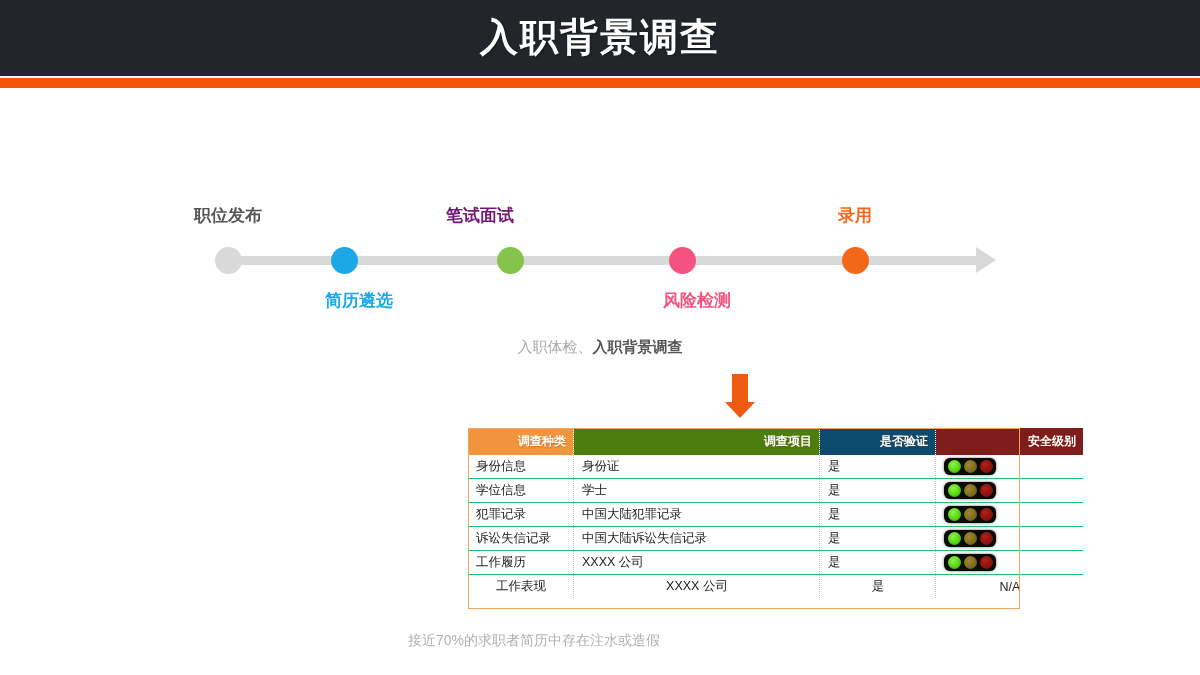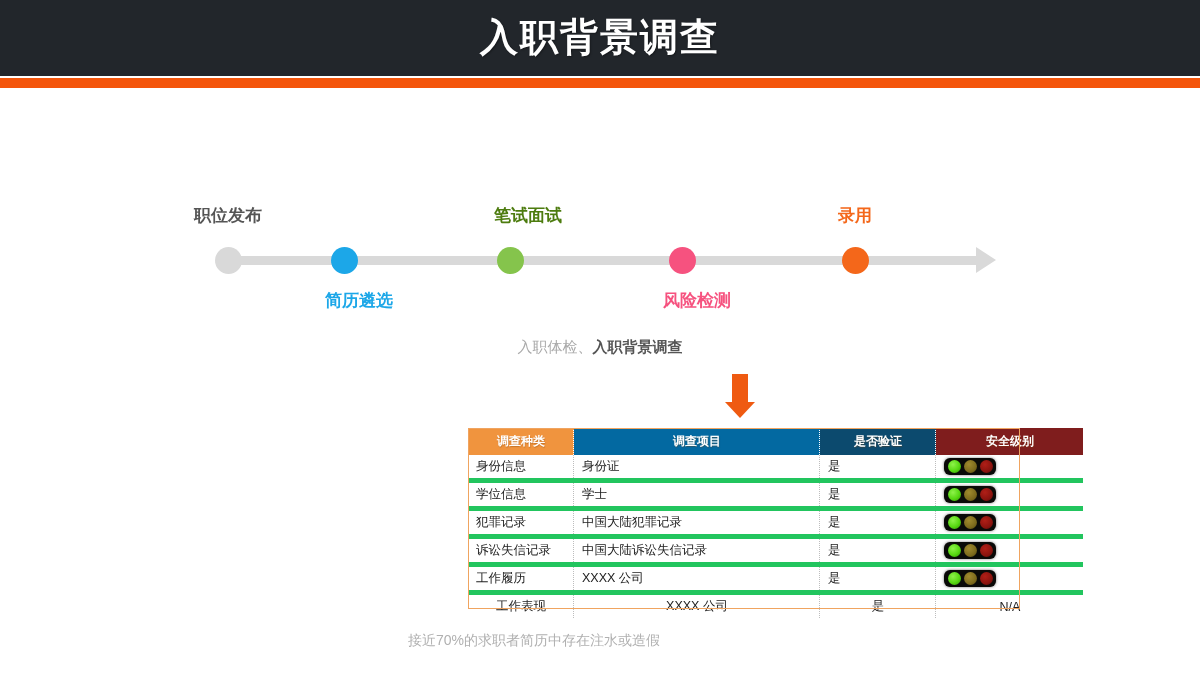--- a/index.html
+++ b/index.html
@@ -132,32 +132,32 @@
     width: 552px;
     border-collapse: collapse;
     table-layout: fixed;
     font-size: 12.5px;
   }
   .bg-table th {
     background: #f0943e;
     color: #ffffff;
     font-size: 12px;
     font-weight: bold;
-    text-align: center;
+    text-align: right;
     padding: 5px 7px 5px 8px;
     border-right: 1px dotted #ffffff;
     height: 13px;
     text-shadow: 0.5px 0.5px 1px rgba(120,60,0,0.35);
     margin-left: 12px;
   }
   .bg-table th:last-child { border-right: none; }
   .bg-table td {
     color: #222222;
     padding: 3px 7px 3px 8px;
-    border-bottom: 5px solid #22c55e;
+    border-bottom: 1px solid #22c55e;
     border-right: 1px dotted #bdbdbd;
     height: 16px;
     vertical-align: middle;
     background: #ffffff;
   }
   .bg-table td:last-child { border-right: none; }
   .bg-table tbody tr:last-child td { border-bottom: none; text-align: center; }
   .bg-table .c0 { width: 90px; }
   .bg-table .c1 { width: 230px; }
   .bg-table .c2 { width: 100px; }
@@ -218,39 +218,39 @@
   <div class="tl-arrowhead"></div>
 
   <div class="tl-dot" style="left: 228px; background: rgb(217, 217, 217);"></div>
   <div class="tl-dot" style="left: 344px; background: rgb(28, 167, 232);"></div>
   <div class="tl-dot" style="left: 510px; background: rgb(133, 196, 76);"></div>
   <div class="tl-dot" style="left: 682px; background: rgb(246, 82, 127);"></div>
   <div class="tl-dot" style="left: 855px; background: rgb(244, 103, 26);"></div>
 
   <div class="tl-label above" style="left: 228px; color: rgb(85, 85, 85);">职位发布</div>
   <div class="tl-label below" style="left: 344px; color: rgb(28, 167, 232);">简历遴选</div>
-  <div class="tl-label above" style="left: 528px; color: #4d7c0f;">笔试面试</div>
+  <div class="tl-label above" style="left: 480px; color: #701a75;">笔试面试</div>
   <div class="tl-label below" style="left: 682px; color: rgb(246, 82, 127);">风险检测</div>
   <div class="tl-label above" style="left: 855px; color: rgb(244, 103, 26); text-align: right;">录用</div>
 </div>
 
 <div class="subnote">
   <span>入职体检、</span><span class="strong">入职背景调查</span>
 </div>
 
 <div class="down-arrow">
   <div class="shaft" style="background: rgb(239, 90, 17);"></div>
   <div class="head" style="border-top-color: rgb(239, 90, 17);"></div>
 </div>
 
 <table class="bg-table">
   <thead>
     <tr>
       <th class="c0" style="background: rgb(240, 148, 62);">调查种类</th>
-      <th class="c1" style="background: #0369a1;">调查项目</th>
+      <th class="c1" style="background: #4d7c0f;">调查项目</th>
       <th class="c2" style="background: #0c4a6e;">是否验证</th>
       <th class="c3" style="background: #7f1d1d;">安全级别</th>
     </tr>
   </thead>
   <tbody>
       <tr>
         <td class="c0">身份信息</td>
         <td class="c1">身份证</td>
         <td class="c2">是</td>
         <td class="c3">

